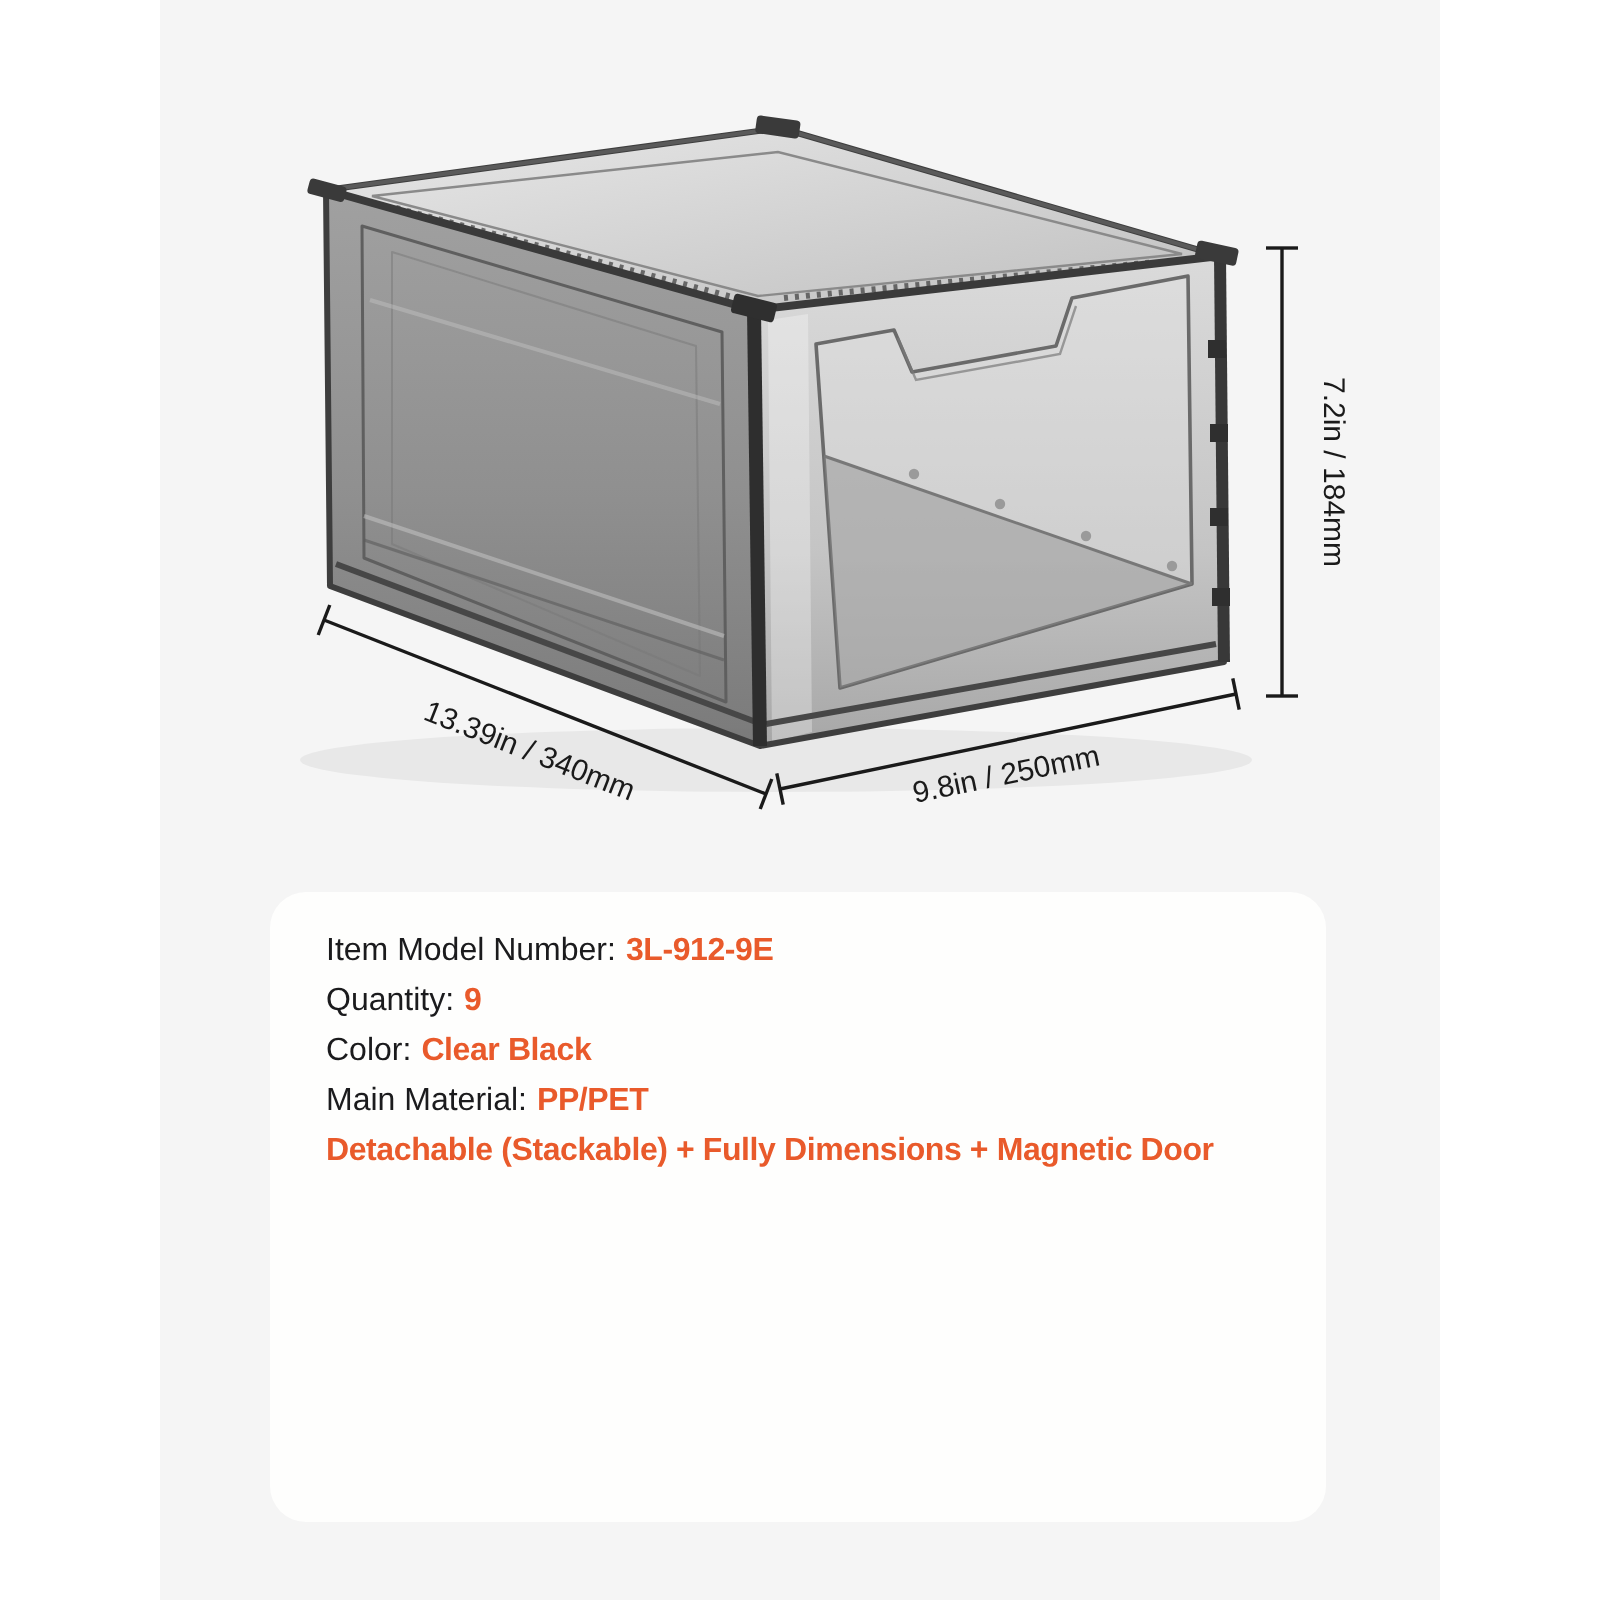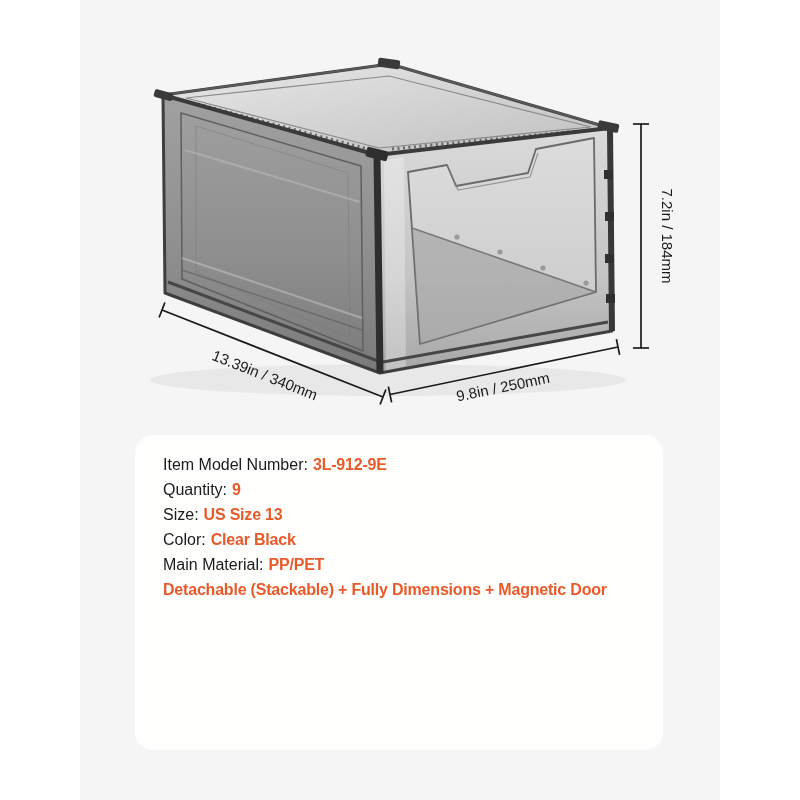--- a/index.html
+++ b/index.html
@@ -10,21 +10,21 @@
   }
   .backdrop{
     position:absolute;left:80px;top:0;width:640px;height:800px;
     background:#F5F5F5;
   }
   svg.scene{position:absolute;left:0;top:0}
   .dim-label{
     font-size:15px;fill:#1A1A1A;font-family:"Liberation Sans",sans-serif;
   }
   .spec-panel{
-    position:absolute;left:135px;top:435px;width:528px;height:315px;
+    position:absolute;left:135px;top:446px;width:528px;height:315px;
     background:#FEFEFD;border-radius:18px;box-sizing:border-box;
     padding:17px 28px 0 28px;
   }
   .spec-row{
     font-size:16px;line-height:25px;white-space:nowrap;color:#1B1B1D;
   }
   .spec-label{color:#1B1B1D;font-weight:400}
   .spec-value{color:#E95A2B;font-weight:700;letter-spacing:-0.2px}
   .spec-label + .spec-value{margin-left:5px}
 </style>
@@ -121,23 +121,20 @@
 <div class="spec-panel">
   <div>
   <div class="spec-row">
     <span class="spec-label">Item Model Number:</span><span class="spec-value">3L-912-9E</span>
   </div>
 
   <div class="spec-row">
     <span class="spec-label">Quantity:</span><span class="spec-value">9</span>
   </div>
 
-  <div class="spec-row">
-    <span class="spec-label">Size:</span><span class="spec-value">US Size 13</span>
-  </div>
 
   <div class="spec-row">
     <span class="spec-label">Color:</span><span class="spec-value">Clear Black</span>
   </div>
 
   <div class="spec-row">
     <span class="spec-label">Main Material:</span><span class="spec-value">PP/PET</span>
   </div>
 
 

